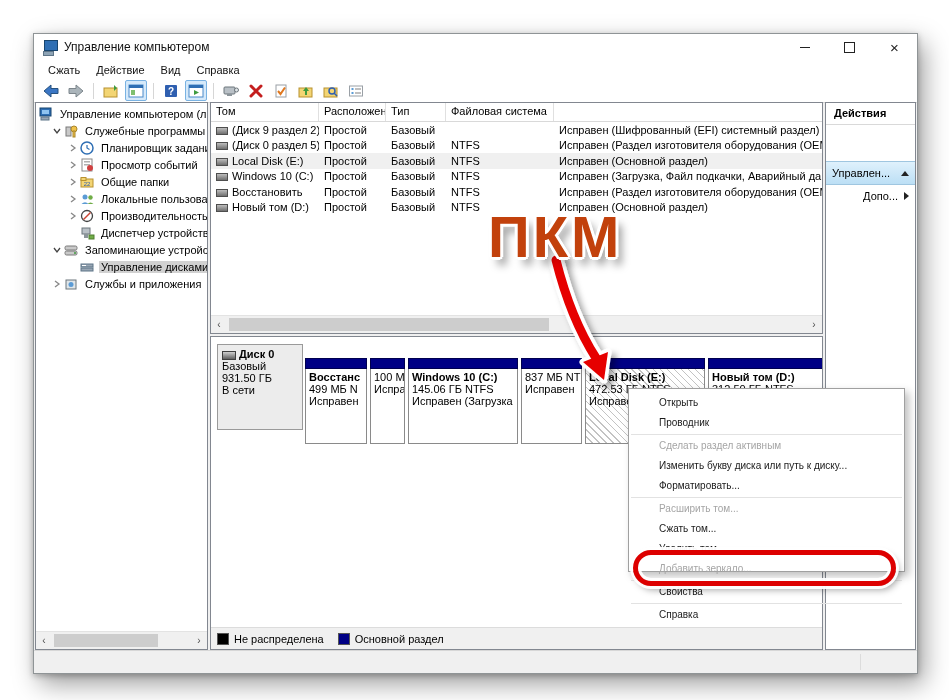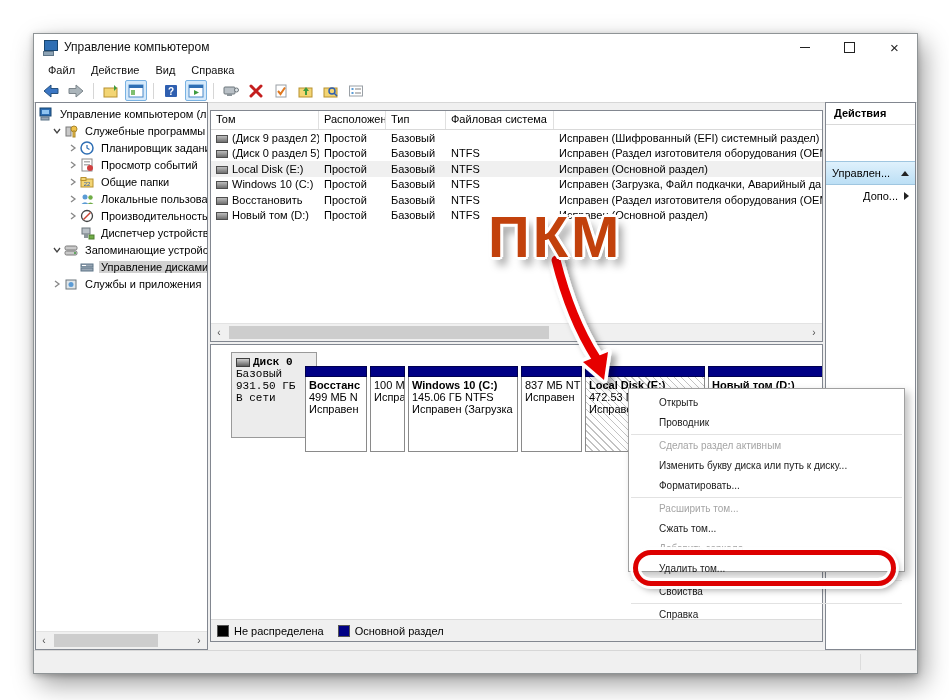--- a/index.html
+++ b/index.html
@@ -26,21 +26,21 @@
   .glyph-close{font-size:15px;line-height:1;}
   .menubar{height:19px;background:#fff;display:flex;align-items:center;padding-left:6px;}
   .menu-item{padding:2px 8px;color:#111;}
   .toolbar{height:23px;background:#fff;border-bottom:1px solid #d7d7d7;display:flex;align-items:center;padding-left:6px;gap:3px;}
   .tb-btn{width:20px;height:19px;display:flex;align-items:center;justify-content:center;border:1px solid transparent;border-radius:2px;}
   .tb-btn.toggled{background:#d5e9fa;border-color:#79b2e2;}
   .tb-sep{width:1px;height:16px;background:#d6d6d6;margin:0 3px;}
   
   .content{position:absolute;left:0;top:68px;right:0;bottom:23px;display:flex;padding:0 1px;}
   .tree-panel{width:171px;background:#fff;border:1px solid #828790;position:relative;overflow:hidden;flex:0 0 auto;}
-  .center{flex:1 1 auto;display:flex;flex-direction:column;margin:8px 2px;min-width:0;}
+  .center{flex:1 1 auto;display:flex;flex-direction:column;margin:0 2px;min-width:0;}
   .actions-panel{width:89px;background:#fff;border:1px solid #828790;flex:0 0 auto;display:flex;flex-direction:column;}
   
   .tree{padding-top:2px;}
   .tree-row{height:17px;display:flex;align-items:center;white-space:nowrap;}
   .tree-row .chev{width:14px;height:14px;flex:0 0 auto;display:flex;align-items:center;justify-content:center;}
   .tree-row .ticon{width:15px;height:14px;flex:0 0 auto;margin-right:4px;position:relative;}
   .tree-label{padding:0 2px;}
   .tree-row.sel .tree-label{background:#d1d1d1;}
   .lvl0{padding-left:3px;}.lvl1{padding-left:14px;}.lvl2{padding-left:30px;}
   .tree-hscroll{position:absolute;left:0;right:0;bottom:0;height:17px;background:#f0f0f0;display:flex;align-items:center;border-top:1px solid #e3e3e3;}
@@ -53,21 +53,21 @@
   .c-name{width:108px;}.c-layout{width:67px;}.c-type{width:60px;}.c-fs{width:108px;}.c-status{flex:1;}
   .vt-rows{flex:1 1 auto;overflow:hidden;}
   .vt-row{display:flex;height:15.5px;align-items:center;white-space:nowrap;}
   .vt-row.hl{background:#f0f0f0;}
   .vt-cell{padding-left:5px;box-sizing:border-box;overflow:hidden;white-space:nowrap;}
   .vol-ico{display:inline-block;width:10px;height:6px;background:linear-gradient(#bdbdbd,#6f6f6f);border:1px solid #4e4e4e;margin-right:4px;vertical-align:middle;}
   .vt-hscroll{height:17px;background:#f0f0f0;border-top:1px solid #e3e3e3;display:flex;align-items:center;flex:0 0 auto;}
   .vt-thumb{height:13px;width:320px;background:#cdcdcd;margin-left:2px;}
   
   .pane-bottom{flex:1 1 auto;background:#fff;border:1px solid #828790;margin-top:2px;position:relative;overflow:hidden;}
-  .disk-info{position:absolute;left:20px;top:7px;width:86px;height:86px;background:#ececec;border:1px solid #9a9a9a;box-sizing:border-box;padding:3px 4px;font-family:Liberation Mono, monospace;}
+  .disk-info{position:absolute;left:6px;top:7px;width:86px;height:86px;background:#ececec;border:1px solid #9a9a9a;box-sizing:border-box;padding:3px 4px;}
   .disk-info .d-name{font-weight:bold;}
   .disk-ico{display:inline-block;width:12px;height:7px;background:linear-gradient(#cfcfcf,#5f5f5f);border:1px solid #3f3f3f;margin-right:3px;vertical-align:middle;}
   .part{position:absolute;top:21px;height:86px;box-sizing:border-box;}
   .part .pbar{height:11px;background:#000085;border:1px solid #00004f;box-sizing:border-box;}
   .part .pbody{position:absolute;left:0;right:0;top:11px;bottom:0;background:#fff;border:1px solid #8a8a8a;border-top:none;box-sizing:border-box;padding:2px 3px;overflow:hidden;white-space:nowrap;}
   .part .pname{font-weight:bold;}
   .part.hatched .pbody{background:repeating-linear-gradient(45deg,#ffffff 0 4px,#c3c3c3 4px 5px);}
   .legend{position:absolute;left:0;right:0;bottom:0;height:21px;background:#f0f0f0;border-top:1px solid #dcdcdc;display:flex;align-items:center;padding-left:6px;gap:14px;}
   .leg-item{display:flex;align-items:center;gap:5px;}
   .leg-sq{width:10px;height:10px;border:1px solid #555;}
@@ -126,21 +126,21 @@
       <div class="win-btn">
           <span class="glyph-max"></span>
         </div>
       <div class="win-btn">
           <span class="glyph-close">×</span>
         </div>
     </div>
   </div>
 
   <div class="menubar">
-    <span class="menu-item">Файл</span>
+    <span class="menu-item">Сжать</span>
     <span class="menu-item">Действие</span>
     <span class="menu-item">Вид</span>
     <span class="menu-item">Справка</span>
   </div>
 
   <div class="toolbar">
     <div class="tb-btn">
       <svg width="16" height="16">
           <path d="M1 8 L8 2 V5.5 H15 V10.5 H8 V14 Z" fill="#3a76c4" stroke="#27527f"></path>
         </svg>
@@ -535,22 +535,22 @@
 <div class="ctx-menu">
   <div class="ctx-item">Открыть</div>
   <div class="ctx-item">Проводник</div>
   <div class="ctx-sep"></div>
   <div class="ctx-item disabled">Сделать раздел активным</div>
   <div class="ctx-item">Изменить букву диска или путь к диску...</div>
   <div class="ctx-item">Форматировать...</div>
   <div class="ctx-sep"></div>
   <div class="ctx-item disabled">Расширить том...</div>
   <div class="ctx-item">Сжать том...</div>
+  <div class="ctx-item">Удалить том...</div>
   <div class="ctx-item disabled">Добавить зеркало...</div>
-  <div class="ctx-item">Удалить том...</div>
   <div class="ctx-sep"></div>
   <div class="ctx-item">Свойства</div>
   <div class="ctx-sep"></div>
   <div class="ctx-item">Справка</div>
 </div>
 
 <div class="red-oval"></div>
 <div class="pkm">ПКМ</div>
 <svg class="arrow-overlay" width="949" height="700" viewBox="0 0 949 700">
   <defs>

